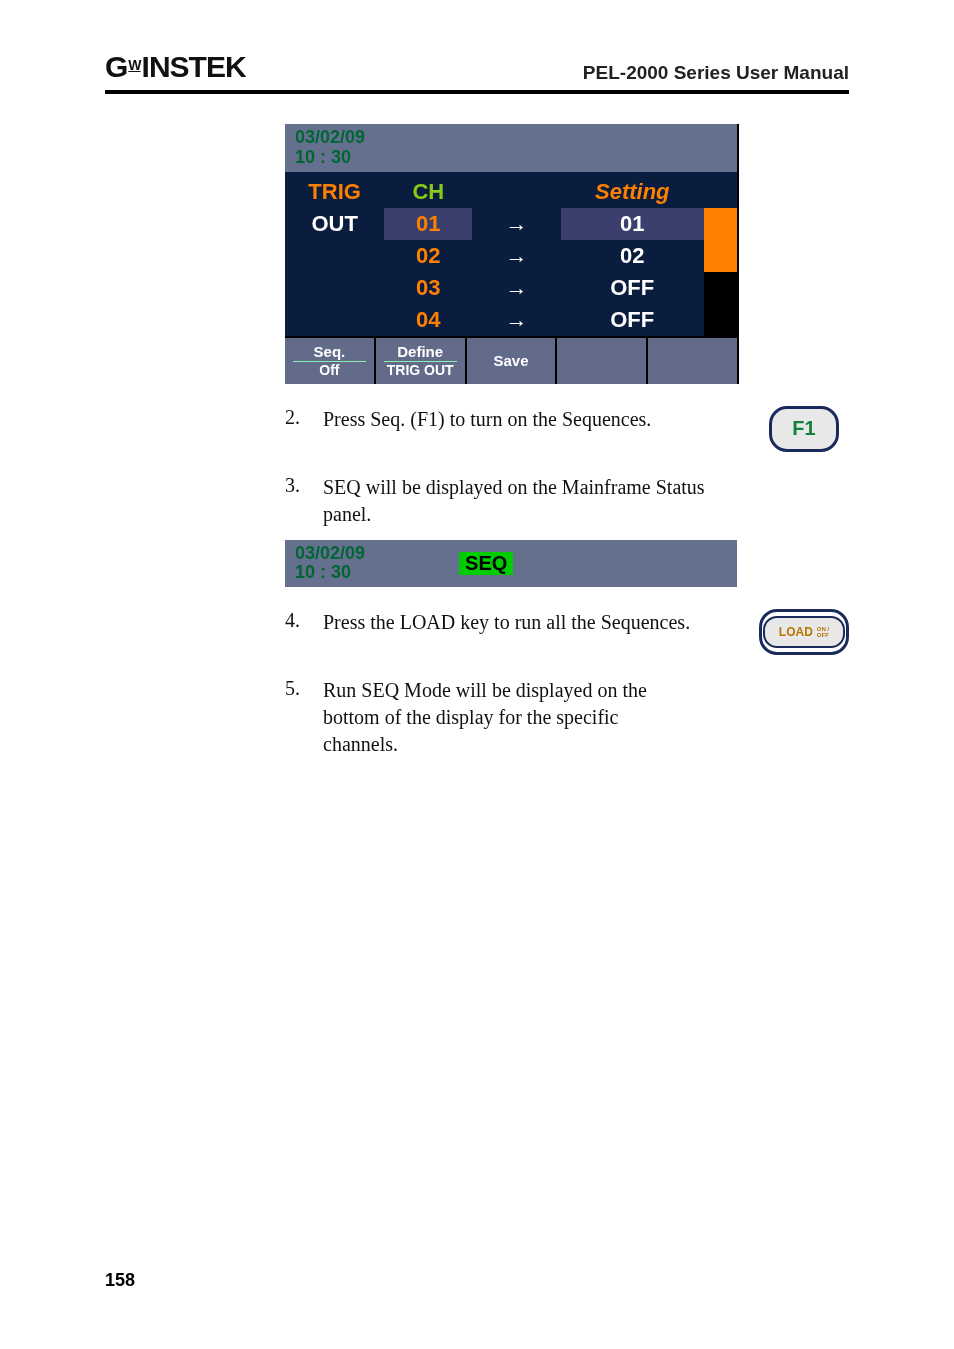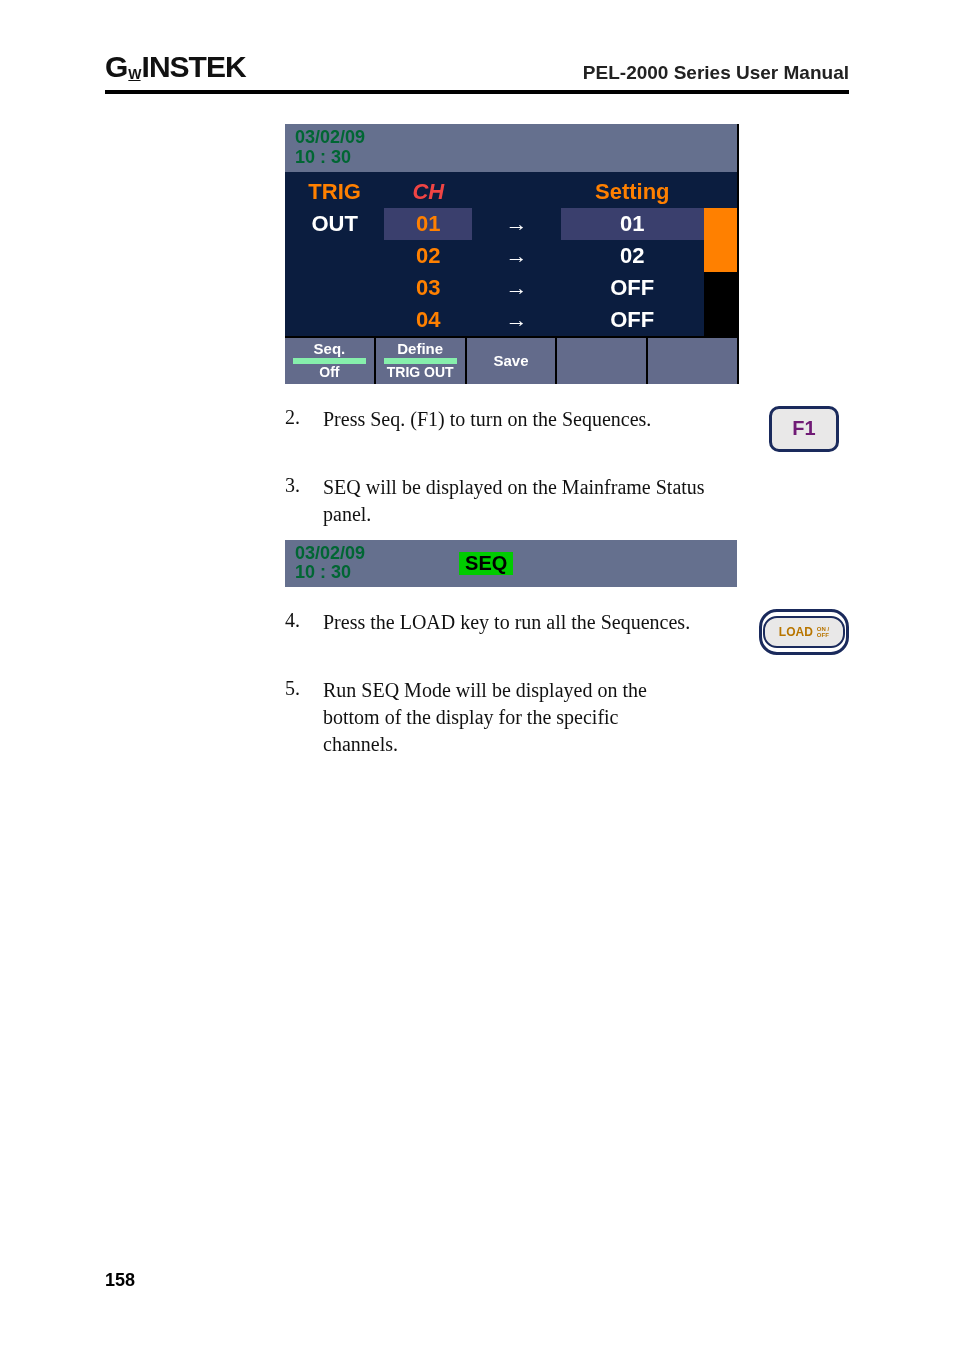--- a/index.html
+++ b/index.html
@@ -14,21 +14,21 @@
     box-sizing: border-box;
   }
   .header-row {
     display: flex;
     justify-content: space-between;
     align-items: flex-end;
     margin-bottom: 6px;
   }
   .logo {
     display: flex;
-    align-items: flex-end;
+    align-items: center;
     font-family: Arial, Helvetica, sans-serif;
     font-weight: 900;
     font-size: 30px;
     letter-spacing: -1px;
     color: #111;
   }
   .logo-u {
     display: inline-block;
     font-size: 14px;
     font-weight: 900;
@@ -89,23 +89,23 @@
     width: 100%;
     border-collapse: collapse;
   }
   .lcd-table td {
     text-align: center;
     font-weight: bold;
     font-size: 22px;
     padding: 3px 0;
   }
   .hdr-trig { color: #ff8000; width: 90px; }
-  .hdr-ch   { color: #ef4444; width: 80px; font-style: italic; }
+  .hdr-ch   { color: #84cc16; width: 80px; }
   .hdr-arrow{ width: 80px; }
-  .hdr-set  { color: #ff8000; width: 130px; }
+  .hdr-set  { color: #ff8000; width: 130px; font-style: italic; }
   .hdr-side { width: 30px; }
   .cell-out { color: #fff; margin-top: 40px; }
   .cell-ch  { color: #ff8000; }
   .cell-arrow { color: #fff; font-size: 22px; }
   .cell-val { color: #fff; }
   .hl-ch   { background: #3a3f6d; color:#ff8000; }
   .hl-val  { background: #3a3f6d; color:#fff; }
   .side-orange { background:#ff8000; }
   .side-black { background:#000; }
   .lcd-bottom {
@@ -120,21 +120,21 @@
     font-size: 15px;
     font-weight: bold;
     text-align: center;
     border-right: 2px solid #000;
     display: flex;
     flex-direction: column;
     justify-content: center;
     line-height: 1.05;
   }
   .soft-btn:last-child { border-right: none; }
-  .soft-btn .top-line { border-bottom: 6px solid #86efac; padding-bottom:1px; margin: 0 8px 1px 8px; }
+  .soft-btn .top-line { border-bottom: 1px solid #86efac; padding-bottom:1px; margin: 0 8px 1px 8px; }
   .soft-btn .bot-line { font-size: 14px; }
   
   .step-row {
     display: flex;
     align-items: flex-start;
     margin: 22px 0 0 0;
   }
   .step-num {
     width: 38px;
     flex-shrink: 0;
@@ -148,23 +148,23 @@
     width: 90px;
     flex-shrink: 0;
     display: flex;
     justify-content: center;
     align-items: flex-start;
   }
   .f1-key {
     width: 64px;
     height: 40px;
     border: 3px solid #1a2a5c;
-    border-radius: 10px;
+    border-radius: 18px;
     background: #e9e8e8;
-    color: #701a75;
+    color: #15803d;
     font-size: 20px;
     font-weight: bold;
     font-family: Arial, sans-serif;
     display:flex;align-items:center;justify-content:center;
   }
   .load-key-outer {
     width: 90px;
     height: 40px;
     border: 3px solid #1a2a5c;
     border-radius: 18px;

